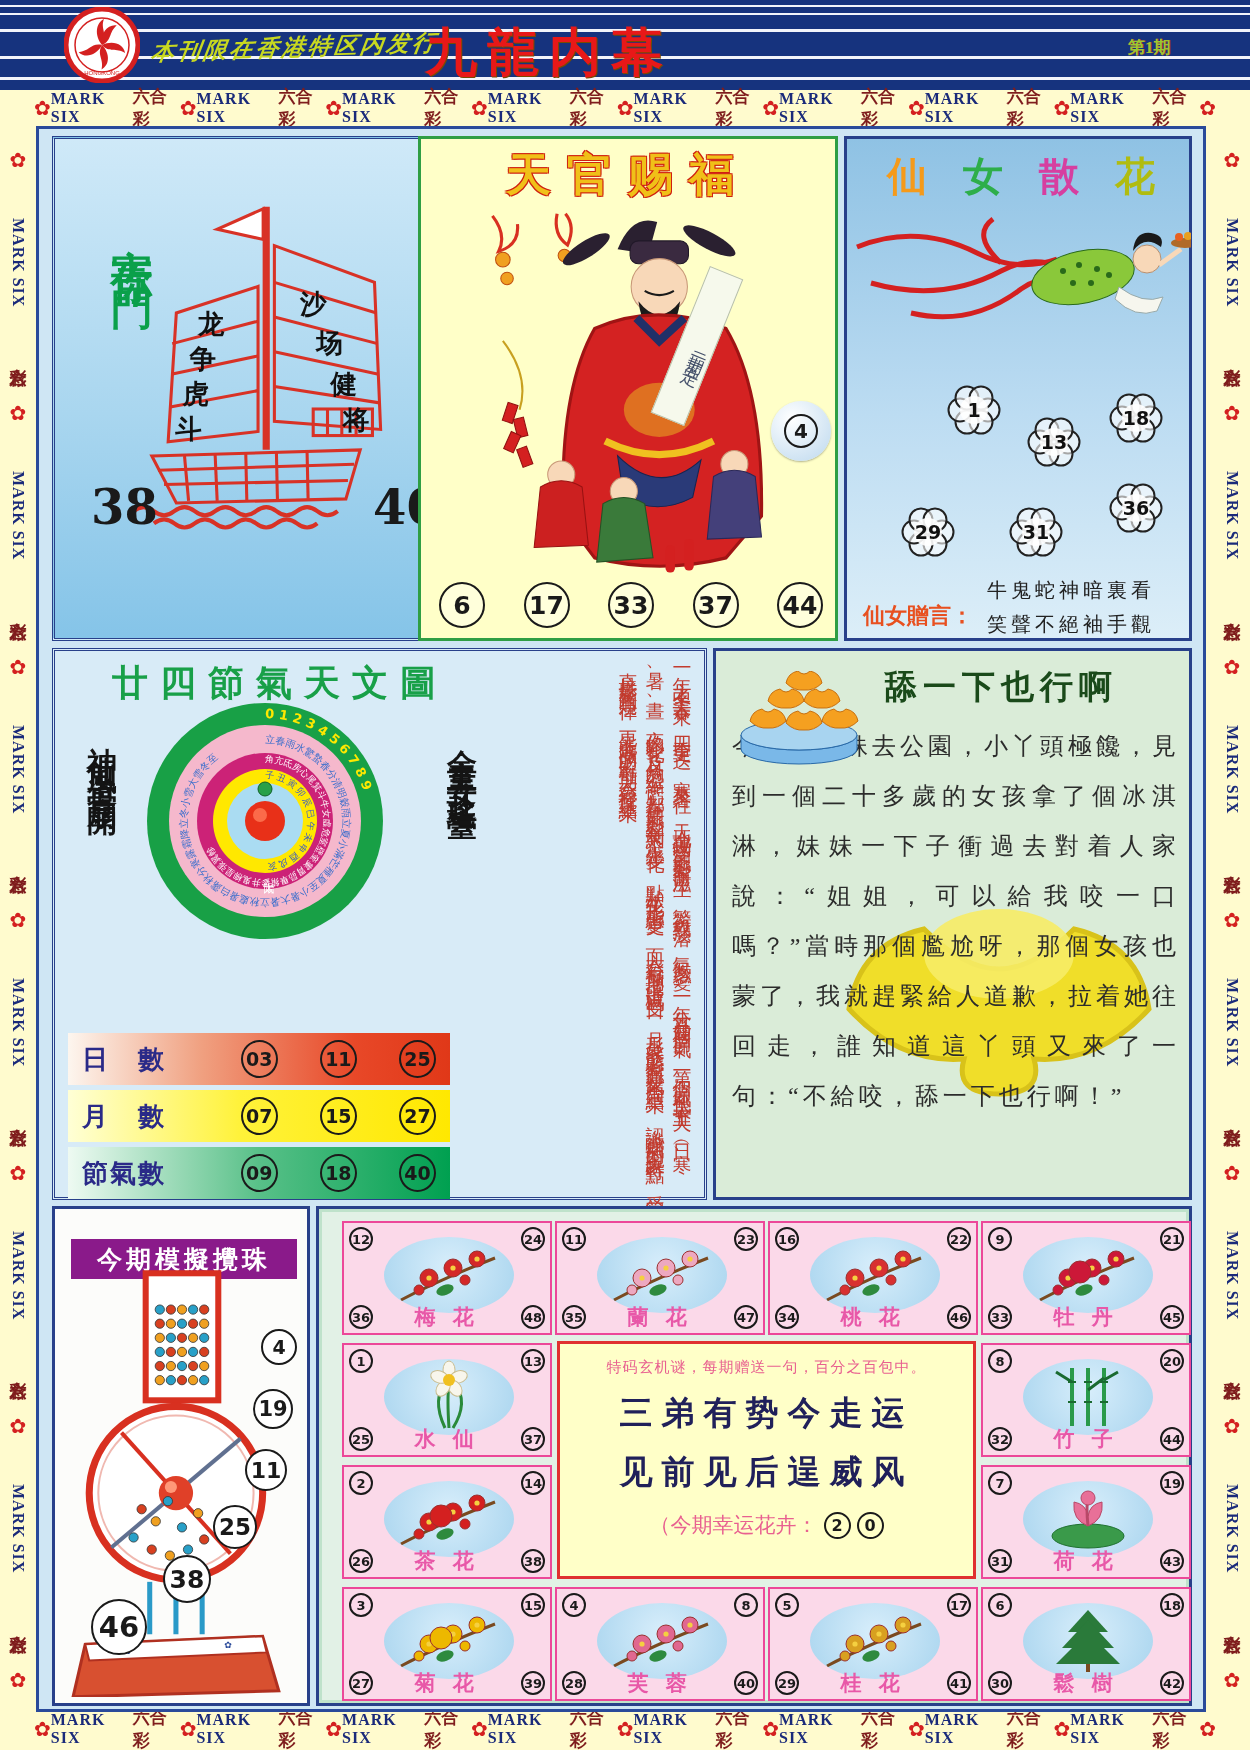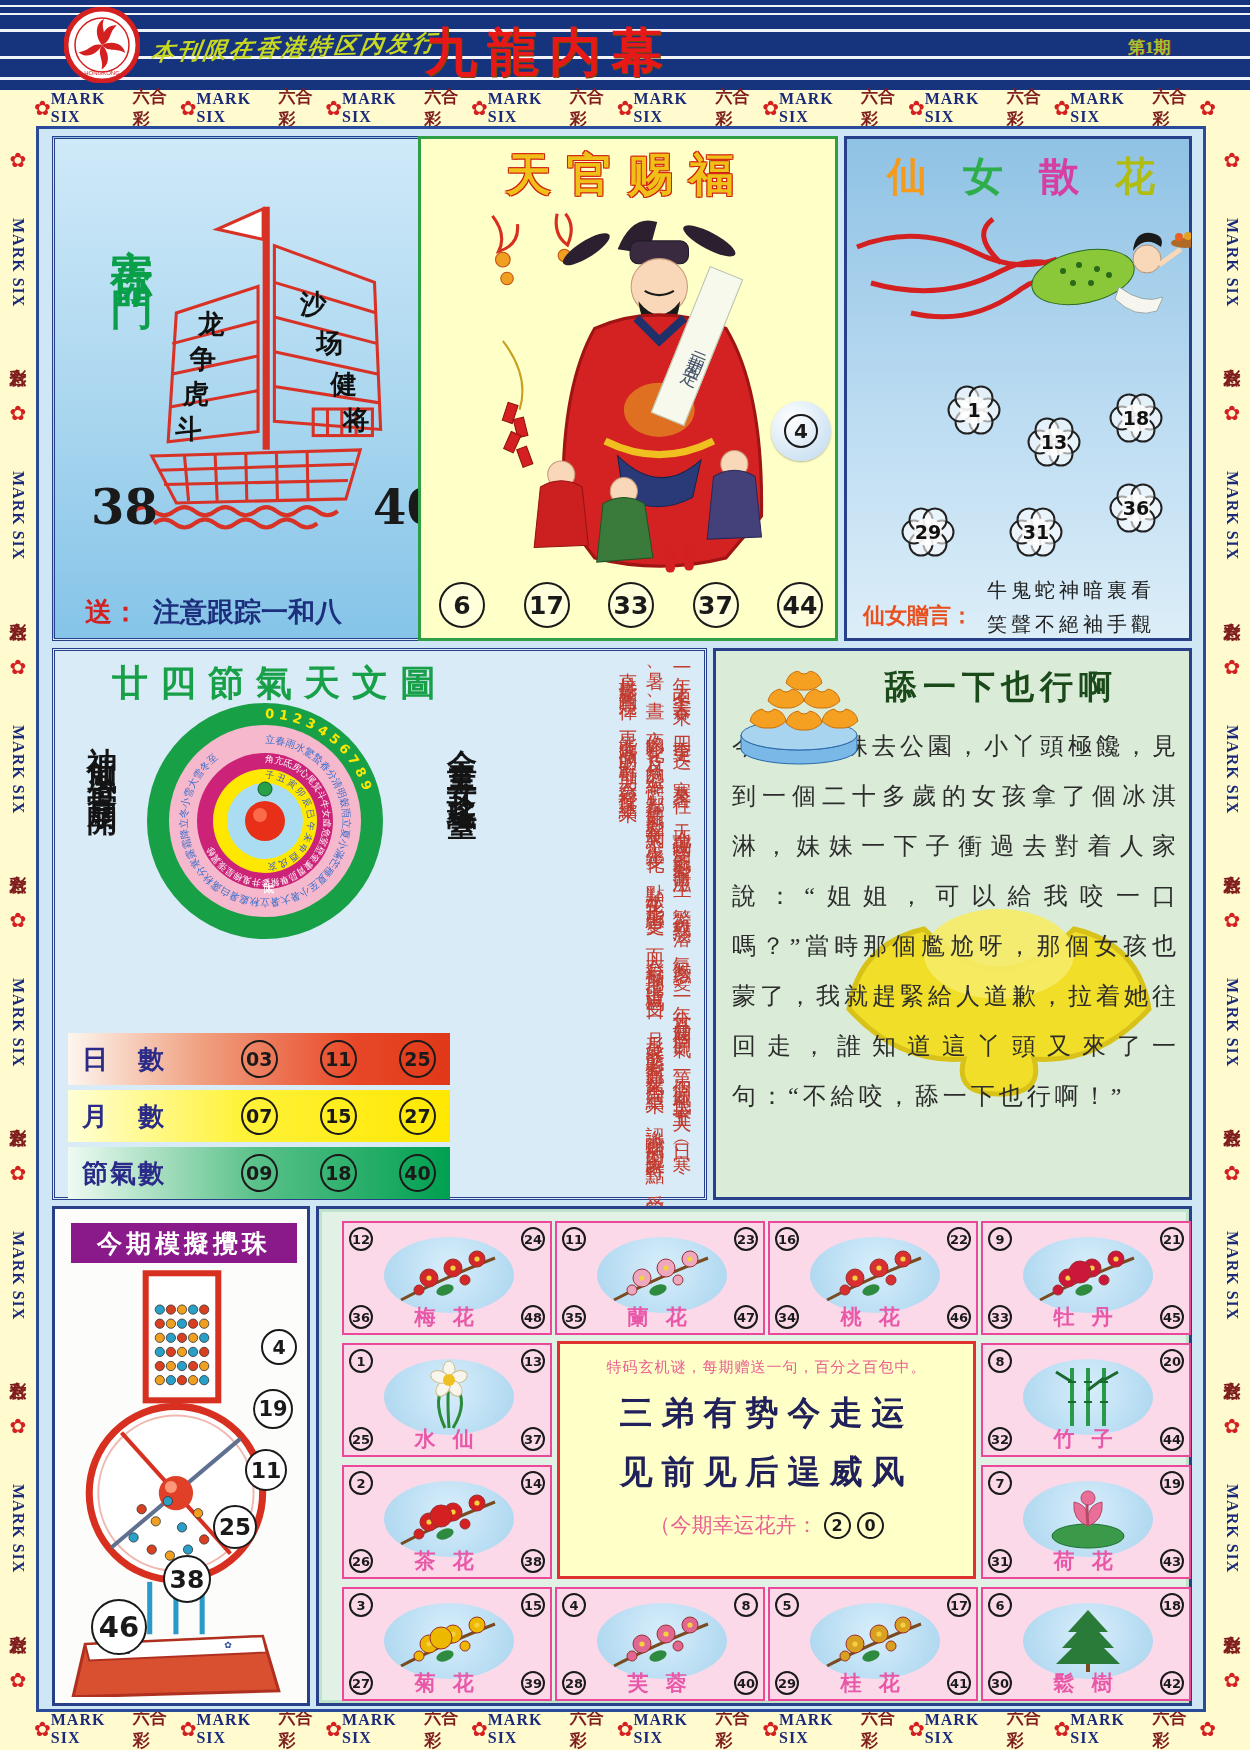--- a/index.html
+++ b/index.html
@@ -78,21 +78,21 @@
                       writing-mode:vertical-rl;text-orientation:upright;letter-spacing:1px;}
   
   .p-story{left:674px;top:519px;width:479px;height:552px;border:3px solid #28408a;background:#daecd8;}
   .story-title{position:absolute;left:168px;top:14px;font-size:33px;font-weight:bold;color:#1a4a1a;letter-spacing:6px;}
   .story-body{position:absolute;left:16px;top:70px;width:448px;font-size:24px;line-height:50px;color:#2c2c2c;
               letter-spacing:4px;text-align:justify;z-index:2;}
   .story-icon{position:absolute;left:20px;top:20px;z-index:3;}
   .story-watermark{position:absolute;left:118px;top:228px;z-index:1;opacity:.95;}
   
   .p-machine{left:13px;top:1077px;width:258px;height:500px;border:3px solid #28408a;background:#fcfcfa;}
-  .machine-banner{position:absolute;left:16px;top:14px;width:226px;height:40px;background:#8a1a8a;color:#fff;
+  .machine-banner{position:absolute;left:16px;top:30px;width:226px;height:40px;background:#8a1a8a;color:#fff;
                   display:flex;align-items:center;justify-content:center;font-size:25px;font-weight:bold;letter-spacing:4px;}
   .m-num{position:absolute;background:#fff;}
   
   .p-flowers{left:277px;top:1077px;width:876px;height:500px;border:3px solid #28408a;background:#e2f1e6;
              box-shadow:inset 0 0 0 3px #bfe2cb;}
   .fcell{position:absolute;width:210px;height:114px;background:#fbd9e9;border:2px solid #ec4899;box-sizing:border-box;}
   .fcell .oval{position:absolute;left:40px;top:14px;width:130px;height:76px;border-radius:50%;
                background:radial-gradient(circle at 50% 40%,#d8eefb,#a8d4ee);overflow:hidden;display:flex;
                align-items:center;justify-content:center;}
   .fcell .corner{position:absolute;width:24px;height:24px;font-size:13px;background:transparent;}
@@ -272,23 +272,20 @@
             </g>
           <g id="sailR" font-size="26" fill="#111" font-weight="bold">
               <text x="196" y="118" text-anchor="middle">沙</text>
               <text x="212" y="156" text-anchor="middle">场</text>
               <text x="226" y="196" text-anchor="middle">健</text>
               <text x="238" y="232" text-anchor="middle">将</text>
             </g>
         </svg>
         <div class="ship-num" style="left:36px;top:340px">38</div>
         <div class="ship-num" style="left:318px;top:340px">40</div>
-        <div class="ship-send">
-          <span class="send-label">送：</span><span>注意跟踪一和八</span>
-        </div>
       </div>
 
       <div class="panel p-tg">
         <div class="tg-title">天官赐福</div>
         <svg style="position:absolute;left:40px;top:56px" width="334" height="390" viewBox="0 0 320 374">
           <g>
             <path d="M30,20 q14,18 6,34 q20,-6 18,-26" fill="none" stroke="#d83020" stroke-width="3"></path>
             <circle cx="40" cy="62" r="7" fill="#f0a020" stroke="#c05010"></circle>
             <circle cx="44" cy="80" r="6" fill="#f0a020" stroke="#c05010"></circle>
             <path d="M92,18 q-4,20 10,30 q8,-18 -2,-30" fill="none" stroke="#d83020" stroke-width="3"></path>

